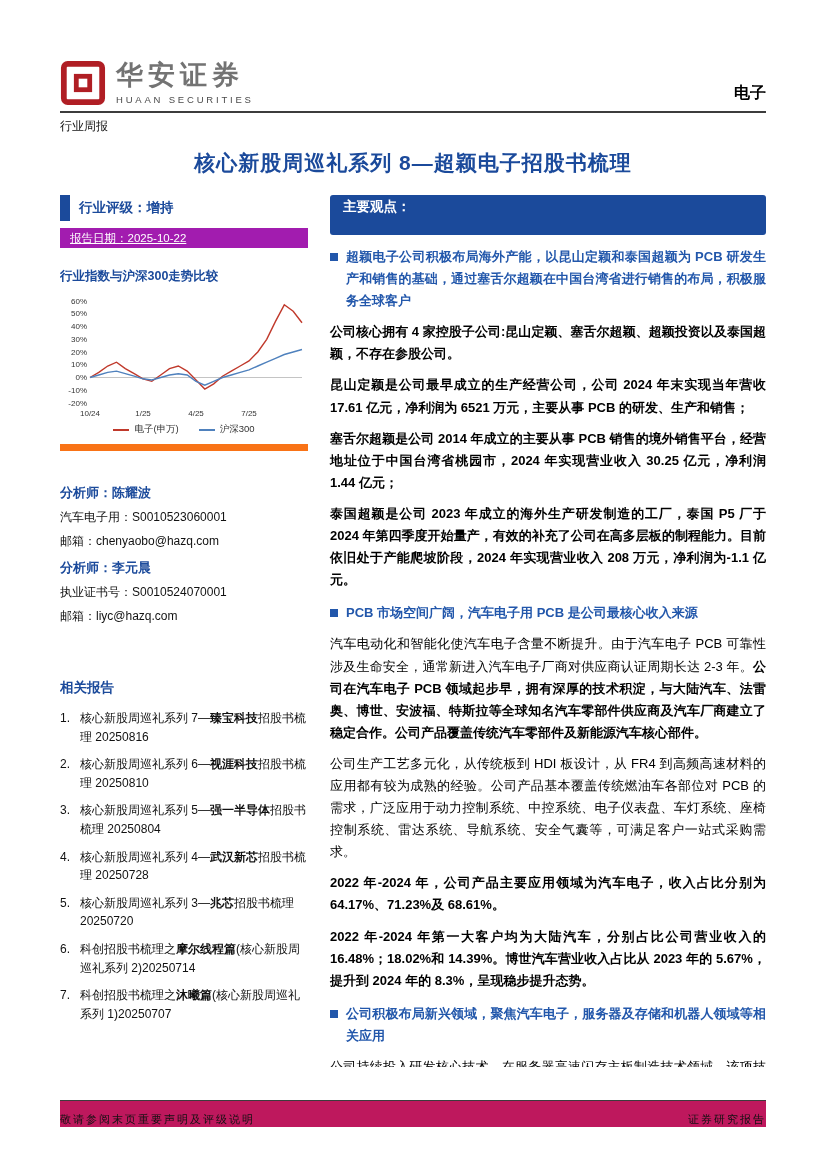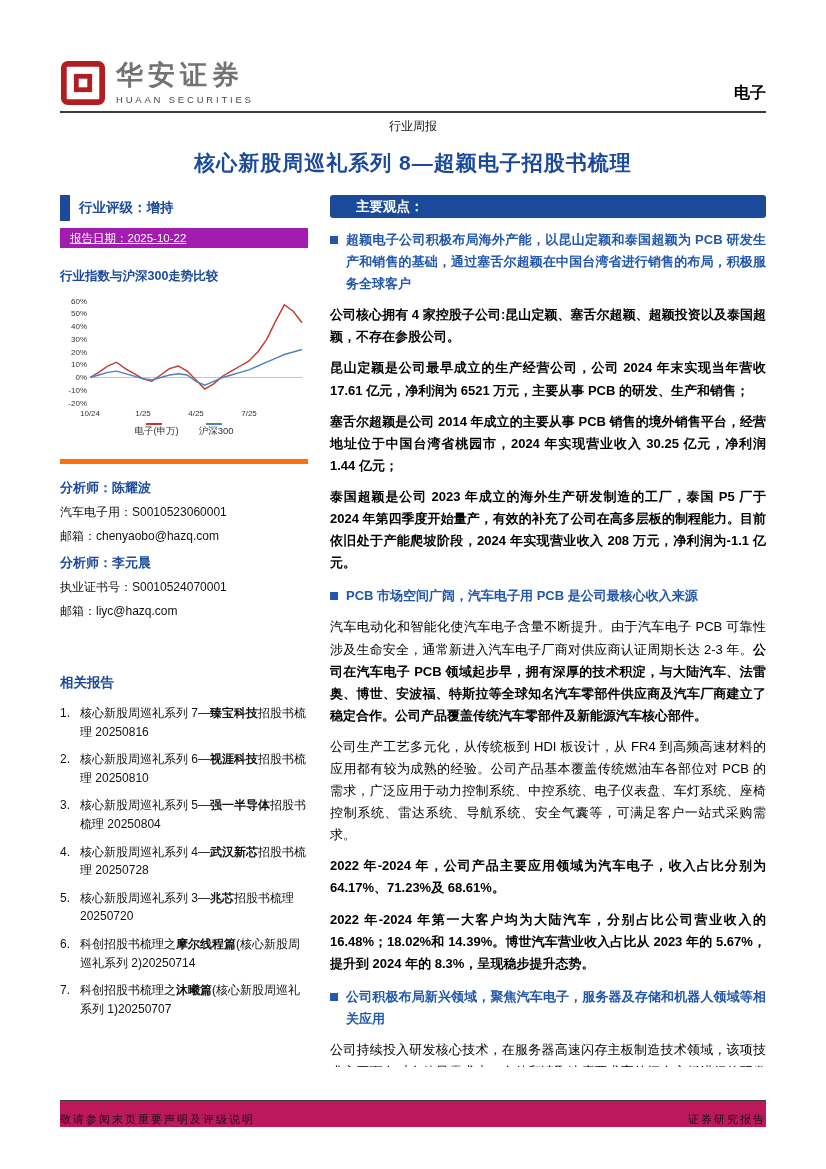--- a/index.html
+++ b/index.html
@@ -13,55 +13,55 @@
 
   
   .header { display:flex; justify-content:space-between; align-items:flex-end; }
   .brand { display:flex; align-items:center; gap:10px; }
   .logo { width:46px; height:46px; flex:none; }
   .brand-cn { font-size:27px; font-weight:bold; color:#737373; letter-spacing:5px; line-height:1.1;
               font-family:"Liberation Serif","DejaVu Serif",serif; }
   .brand-en { font-size:9.5px; color:#4a4a4a; letter-spacing:2.8px; margin-top:3px; }
   .sector { font-size:16px; font-weight:bold; text-align:right; padding-bottom:2px; }
   .hr-header { border-top:2px solid #3c3c3c; margin-top:5px; }
-  .report-type { text-align:center; font-size:12px; margin-top:5px; color:#111; }
+  .report-type { text-align:left; font-size:12px; margin-top:5px; color:#111; }
   .title { text-align:center; color:#1b4a9b; font-size:21px; font-weight:bold; margin-top:14px; letter-spacing:1px; }
 
   
   .columns { display:flex; gap:22px; margin-top:18px; height:872px; overflow:hidden; }
   .sidebar { width:248px; flex:none; }
   .content { flex:1; min-width:0; }
 
   
   .rating-row { display:flex; align-items:center; height:26px; }
   .rating-stripe { width:10px; height:26px; background:#1b4a9b; margin-right:9px; flex:none; }
   .rating-text { color:#1b4a9b; font-weight:bold; font-size:13.5px; }
   .date-bar { background:#a21caf; color:#fff; font-size:11.5px; height:20px; line-height:20px;
               padding-left:10px; margin-top:7px;text-decoration:underline; }
   .chart-title { color:#1b4a9b; font-weight:bold; font-size:12.5px; margin-top:20px; }
   .trend-svg { width:248px; height:128px; margin-top:8px; display:block; }
   .trend-svg .yt { font-size:8px; fill:#333; text-anchor:end; font-family:"Liberation Sans",sans-serif; }
   .trend-svg .xt { font-size:8px; fill:#333; text-anchor:middle; font-family:"Liberation Sans",sans-serif; }
   .trend-svg .ax { stroke:#aaa; stroke-width:0.7; }
   .legend { display:flex; justify-content:center; gap:20px; font-size:9.5px; color:#333; margin-top:2px; }
-  .legend-item { display:inline-flex; align-items:center;flex-direction:column; }
+  .legend-item { display:inline-flex; align-items:center; }
   .legend .sw { display:inline-block; width:16px; height:2px; margin-right:5px; }
-  .analysts { margin-top:21px; border-top:5px solid #f97316; padding-top:6px; }
+  .analysts { margin-top:8px; border-top:7px solid #f97316; padding-top:24px; }
   .an-name { color:#1b4a9b; font-weight:bold; font-size:13px; margin-top:9px; }
   .an-line { font-size:12px; margin-top:7px; color:#111; }
   .related { margin-top:54px; }
   .rel-title { color:#1b4a9b; font-weight:bold; font-size:13.5px; margin-bottom:12px; }
   .rel-item { display:flex; font-size:12px; line-height:1.55; margin-bottom:9px; color:#111; }
   .rel-num { width:20px; flex:none; }
   .rel-text { flex:1; }
   .rel-text .b { font-weight:bold; }
 
   
-  .heading-bar { background:#1b4a9b; color:#fff; font-weight:bold; font-size:13.5px; height:23px;
-                 line-height:23px; padding-left:26px; border-radius:3px; }
+  .heading-bar { background:#1b4a9b; color:#fff; font-weight:bold; font-size:13.5px; height:40px;
+                 line-height:23px; padding-left:13px; border-radius:3px; }
   .bullet { display:flex; margin-top:11px; }
   .sq { width:8px; height:8px; background:#2257ab; flex:none; margin:7px 8px 0 0; }
   .btxt { color:#2257ab; font-weight:bold; font-size:13px; line-height:1.7; text-align:justify; }
   .para { font-size:13px; line-height:1.7; text-align:justify; margin-top:9px; color:#000; }
   .para .b { font-weight:bold; }
 
   
   .footer { position:absolute; left:60px; right:60px; bottom:42px; background:#be185d; }
   .footer-line { border-top:1.5px solid #3c3c3c; }
   .footer-row { display:flex; justify-content:space-between; font-size:11px; margin-top:11px;

